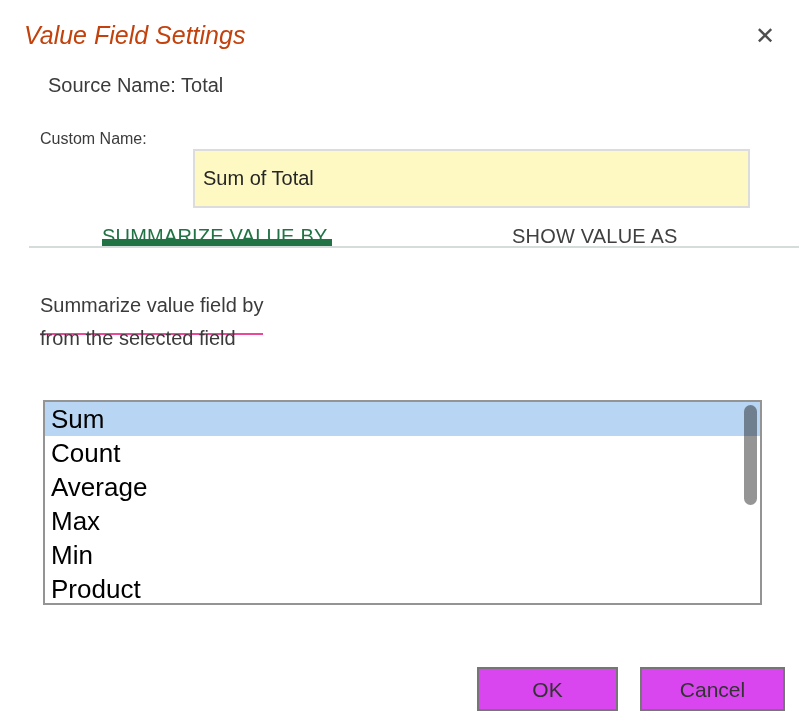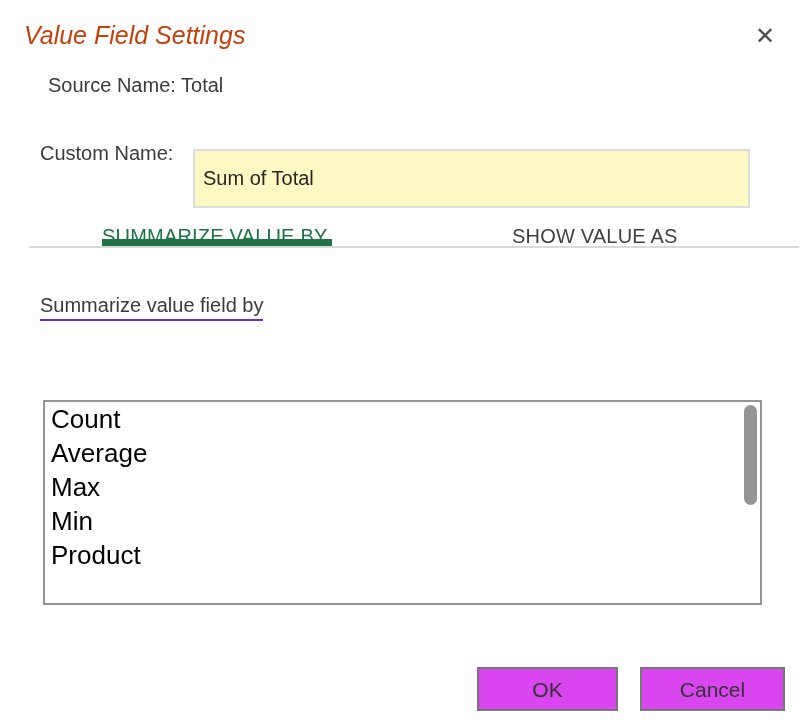--- a/index.html
+++ b/index.html
@@ -28,22 +28,22 @@
     cursor: pointer;
     user-select: none;
   }
 
   .source-row {
     left: 48px; top: 74px;
     font-size: 20px; color: #3b3b3b;
   }
 
   .custom-label {
-    left: 40px; top: 142px;
-    font-size: 20px; color: #3b3b3b;
+    left: 40px; top: 130px;
+    font-size: 16px; color: #3b3b3b;
   }
   .custom-input {
     left: 193px; top: 117px;
     width: 537px; height: 39px;
     border: 2px solid #dcdcdc;
     padding: 8px 8px;
     font-family: "Liberation Sans", sans-serif;
     font-size: 20px;
     color: #262626;
     outline: none;
@@ -72,22 +72,22 @@
     width: 770px; height: 2px;
     background: #d6dbdb;
   }
 
   .section-heading {
     left: 40px; top: 294px;
     font-size: 20px; color: #3b3b3b;
   }
   .section-heading span {
     display: inline-block;
-    border-bottom: 2px solid #6d28d9;
-    padding-bottom: 2px;
+    border-bottom: 2px solid #ec4899;
+    padding-bottom: 16px;
   }
   .section-desc {
     left: 40px; top: 324px;
     font-size: 20px; color: #3b3b3b;
     line-height: 29px;
     width: 720px;
   }
 
   .listbox {
     left: 43px; top: 400px;
@@ -142,23 +142,25 @@
 
 <div class="abs tab tab-active">SUMMARIZE VALUE BY</div>
 <div class="abs tab tab-inactive">SHOW VALUE AS</div>
 <div class="abs tab-underline"></div>
 <div class="abs tabs-divider"></div>
 
 <div class="abs section-heading">
   <span>Summarize value field by</span>
 </div>
 <div class="abs section-desc">
+  <div>from the selected field</div>
 </div>
 
 <div class="abs listbox">
+  <div class="list-item selected">Sum</div>
   <div class="list-item">Count</div>
   <div class="list-item">Average</div>
   <div class="list-item">Max</div>
   <div class="list-item">Min</div>
   <div class="list-item">Product</div>
   <div class="scroll-thumb"></div>
 </div>
 
 <button class="abs btn btn-ok">OK</button>
 <button class="abs btn btn-cancel">Cancel</button>

